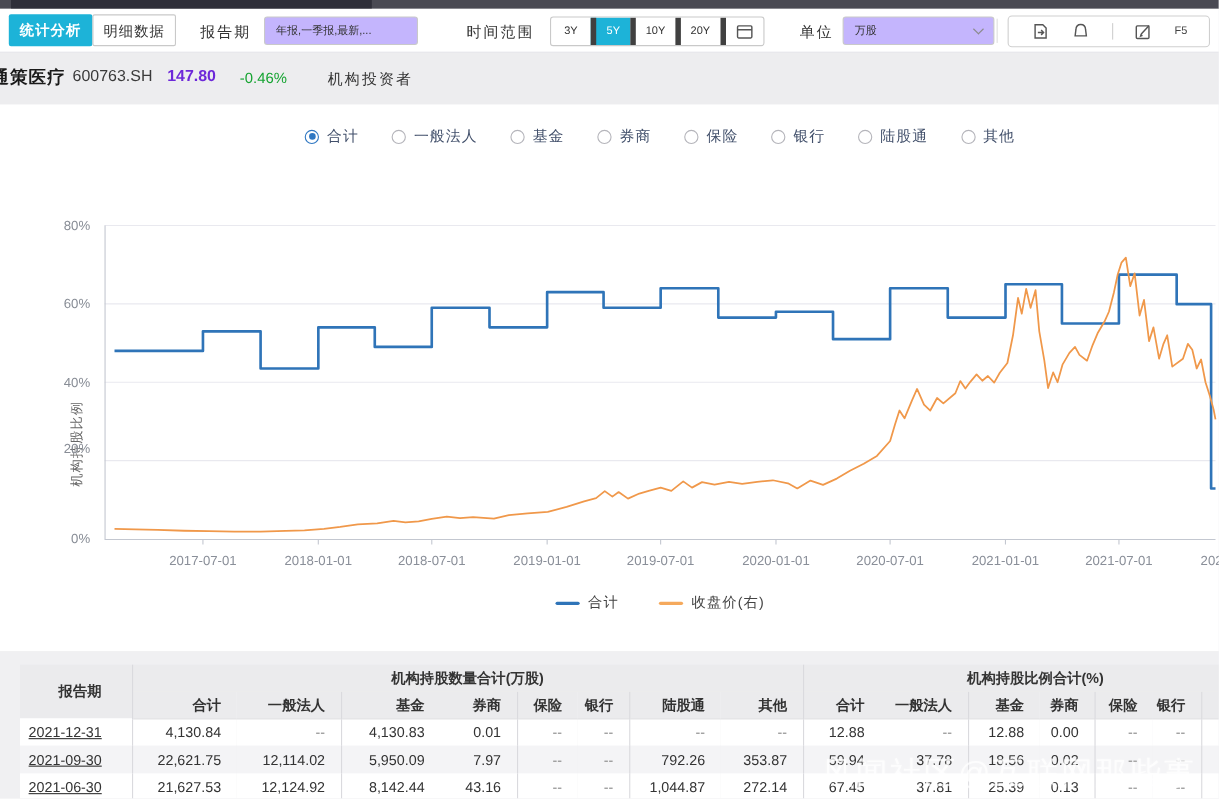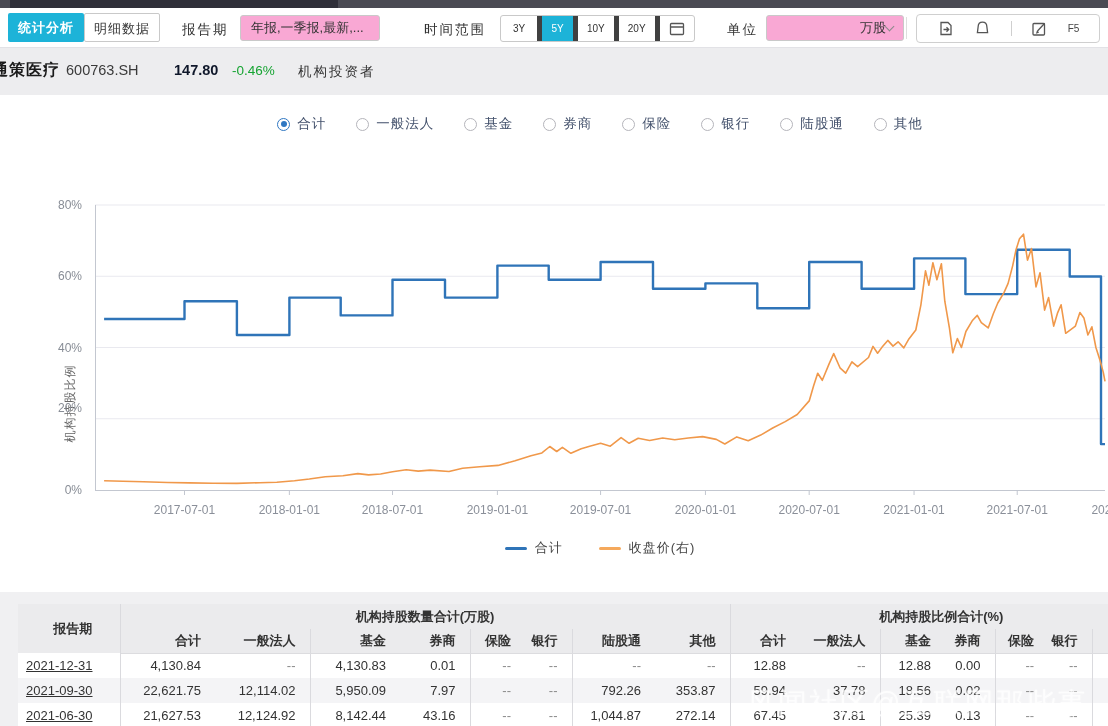--- a/index.html
+++ b/index.html
@@ -9,37 +9,37 @@
   
   #titlebar { position:absolute; left:0; top:0; width:1108px; height:8px; background:#4a4a53; }
   #titlebar .tb-seg { position:absolute; left:10px; top:0; width:328px; height:8px; background:#2f2f39; }
 
   
   #toolbar { position:absolute; left:0; top:8px; width:1108px; height:40px; background:#ffffff; border-bottom:1px solid #e2e2e6; }
   .tab { position:absolute; top:5px; height:29px; width:76px; line-height:29px; text-align:center; font-size:13px; border-radius:2px; cursor:pointer; letter-spacing:1px; }
   #tab-stat { left:8px; color:#fff; font-weight:bold; }
   #tab-detail { left:84px; color:#333; background:#fff; border:1px solid #c9c9c9; }
   .tb-label { position:absolute; top:13px; font-size:13.5px; color:#333; letter-spacing:2px; }
-  .select { position:absolute; top:7px; height:26px; border:1px solid #c9c9c9; border-radius:3px; background:#f9a8d4; display:flex; align-items:center; padding:0 10px; font-size:13px; color:#333; }
+  .select { position:absolute; top:7px; height:26px; border:1px solid #c9c9c9; border-radius:3px; background:#c4b5fd; display:flex; align-items:center; padding:0 10px; font-size:10px; color:#333; }
   .chev { width:7px; height:7px; border-right:1.5px solid #8a8a8a; border-bottom:1.5px solid #8a8a8a; transform:rotate(45deg); margin-top:-3px; }
   #seg-group { position:absolute; left:500px; top:7px; height:27px; display:inline-flex; border:1px solid #c9c9c9; border-radius:3px; overflow:hidden; background:#fff; }
   .seg { min-width:36px; padding:0 9px; line-height:25px; font-size:10px; color:#333; text-align:center; cursor:pointer; display:flex; align-items:center; justify-content:center; }
   .seg + .seg { border-left:5px solid #404040; }
   #icon-group { position:absolute; left:916px; top:6px; width:184px; height:29px; border:1px solid #cfcfcf; border-radius:4px; background:#fff; display:flex; align-items:center; justify-content:space-evenly; }
   #icon-group .vdiv { width:1px; height:15px; background:#cfcfcf; }
   #icon-group svg { display:block; }
   #f5-btn { font-size:10px; color:#444; cursor:pointer; }
   #pre-div { position:absolute; left:906px; top:9px; width:1px; height:22px; background:#dedede; }
 
   
   #stockbar { position:absolute; left:0; top:48px; width:1108px; height:47px; background:#ededef; }
   #stock-name  { position:absolute; left:-8px; top:12px; font-size:16px; font-weight:bold; color:#1a1a1a; letter-spacing:1px; }
   #stock-code  { position:absolute; left:66px;  top:14px; font-size:14.5px; color:#3a3a3a; }
   #stock-price { position:absolute; left:152px; top:14px; font-size:14.5px; font-weight:bold; }
-  #stock-chg   { position:absolute; left:232px; top:15px; font-size:13.5px; }
+  #stock-chg   { position:absolute; left:218px; top:15px; font-size:13.5px; }
   #stock-menu  { position:absolute; left:298px; top:15px; font-size:13.5px; color:#333; letter-spacing:2px; cursor:pointer; }
 
   
   #content { position:absolute; left:0; top:95px; width:1108px; height:497px; background:#ffffff; }
   #filters { position:absolute; left:95px; top:20px; width:1010px; display:flex; justify-content:center; gap:30px; }
   .radio { display:flex; align-items:center; cursor:pointer; }
   .rdot { width:13px; height:13px; border-radius:50%; border:1px solid #b5b5bb; background:#fff; position:relative; }
   .radio.on .rdot { border-color:#2f77c2; }
   .radio.on .rdot::after { content:""; position:absolute; left:2.5px; top:2.5px; width:6px; height:6px; border-radius:50%; background:#2f77c2; }
   .rlabel { margin-left:7px; font-size:13.5px; color:#42506b; letter-spacing:1px; }
@@ -97,21 +97,21 @@
     <span class="seg">20Y</span>
     <span class="seg">
       <svg width="16" height="15" viewBox="0 0 16 15" fill="none" stroke="#555" stroke-width="1.3">
         <rect x="1.5" y="2.5" width="13" height="11" rx="1"></rect>
         <line x1="1.5" y1="6" x2="14.5" y2="6"></line>
       </svg>
     </span>
   </div>
 
   <span class="tb-label" style="left:727px">单位</span>
-  <div class="select" style="left:766px; width:138px; justify-content:flex-end;">
+  <div class="select" style="left:766px; width:138px; justify-content:space-between;">
     <span>万股</span>
     <span class="chev"></span>
   </div>
 
   <div id="pre-div"></div>
   <div id="icon-group">
     <svg width="18" height="17" viewBox="0 0 18 17" fill="none" stroke="#555" stroke-width="1.3">
       <path d="M4 2.5 h7 l3 3 v9 h-10 z"></path>
       <path d="M6.5 9.5 h5 m-2-2.2 l2.2 2.2 -2.2 2.2"></path>
     </svg>
@@ -123,21 +123,21 @@
       <rect x="2" y="3.5" width="11.5" height="11.5" rx="1"></rect>
       <path d="M6.5 11 L13.7 3.2 M6.5 11 l-.6 1.8 1.8-.6"></path>
     </svg>
     <span id="f5-btn">F5</span>
   </div>
 </div>
 
 <div id="stockbar">
   <span id="stock-name">通策医疗</span>
   <span id="stock-code">600763.SH</span>
-  <span id="stock-price" style="color: #0f172a; margin-left: 22px;">147.80</span>
+  <span id="stock-price" style="color: #6d28d9;">147.80</span>
   <span id="stock-chg" style="color: rgb(22, 164, 50);">-0.46%</span>
   <span id="stock-menu">机构投资者</span>
 </div>
 
 <div id="content">
   <div id="filters">
       <label class="radio on">
         <span class="rdot"></span>
         <span class="rlabel">合计</span>
       </label>

